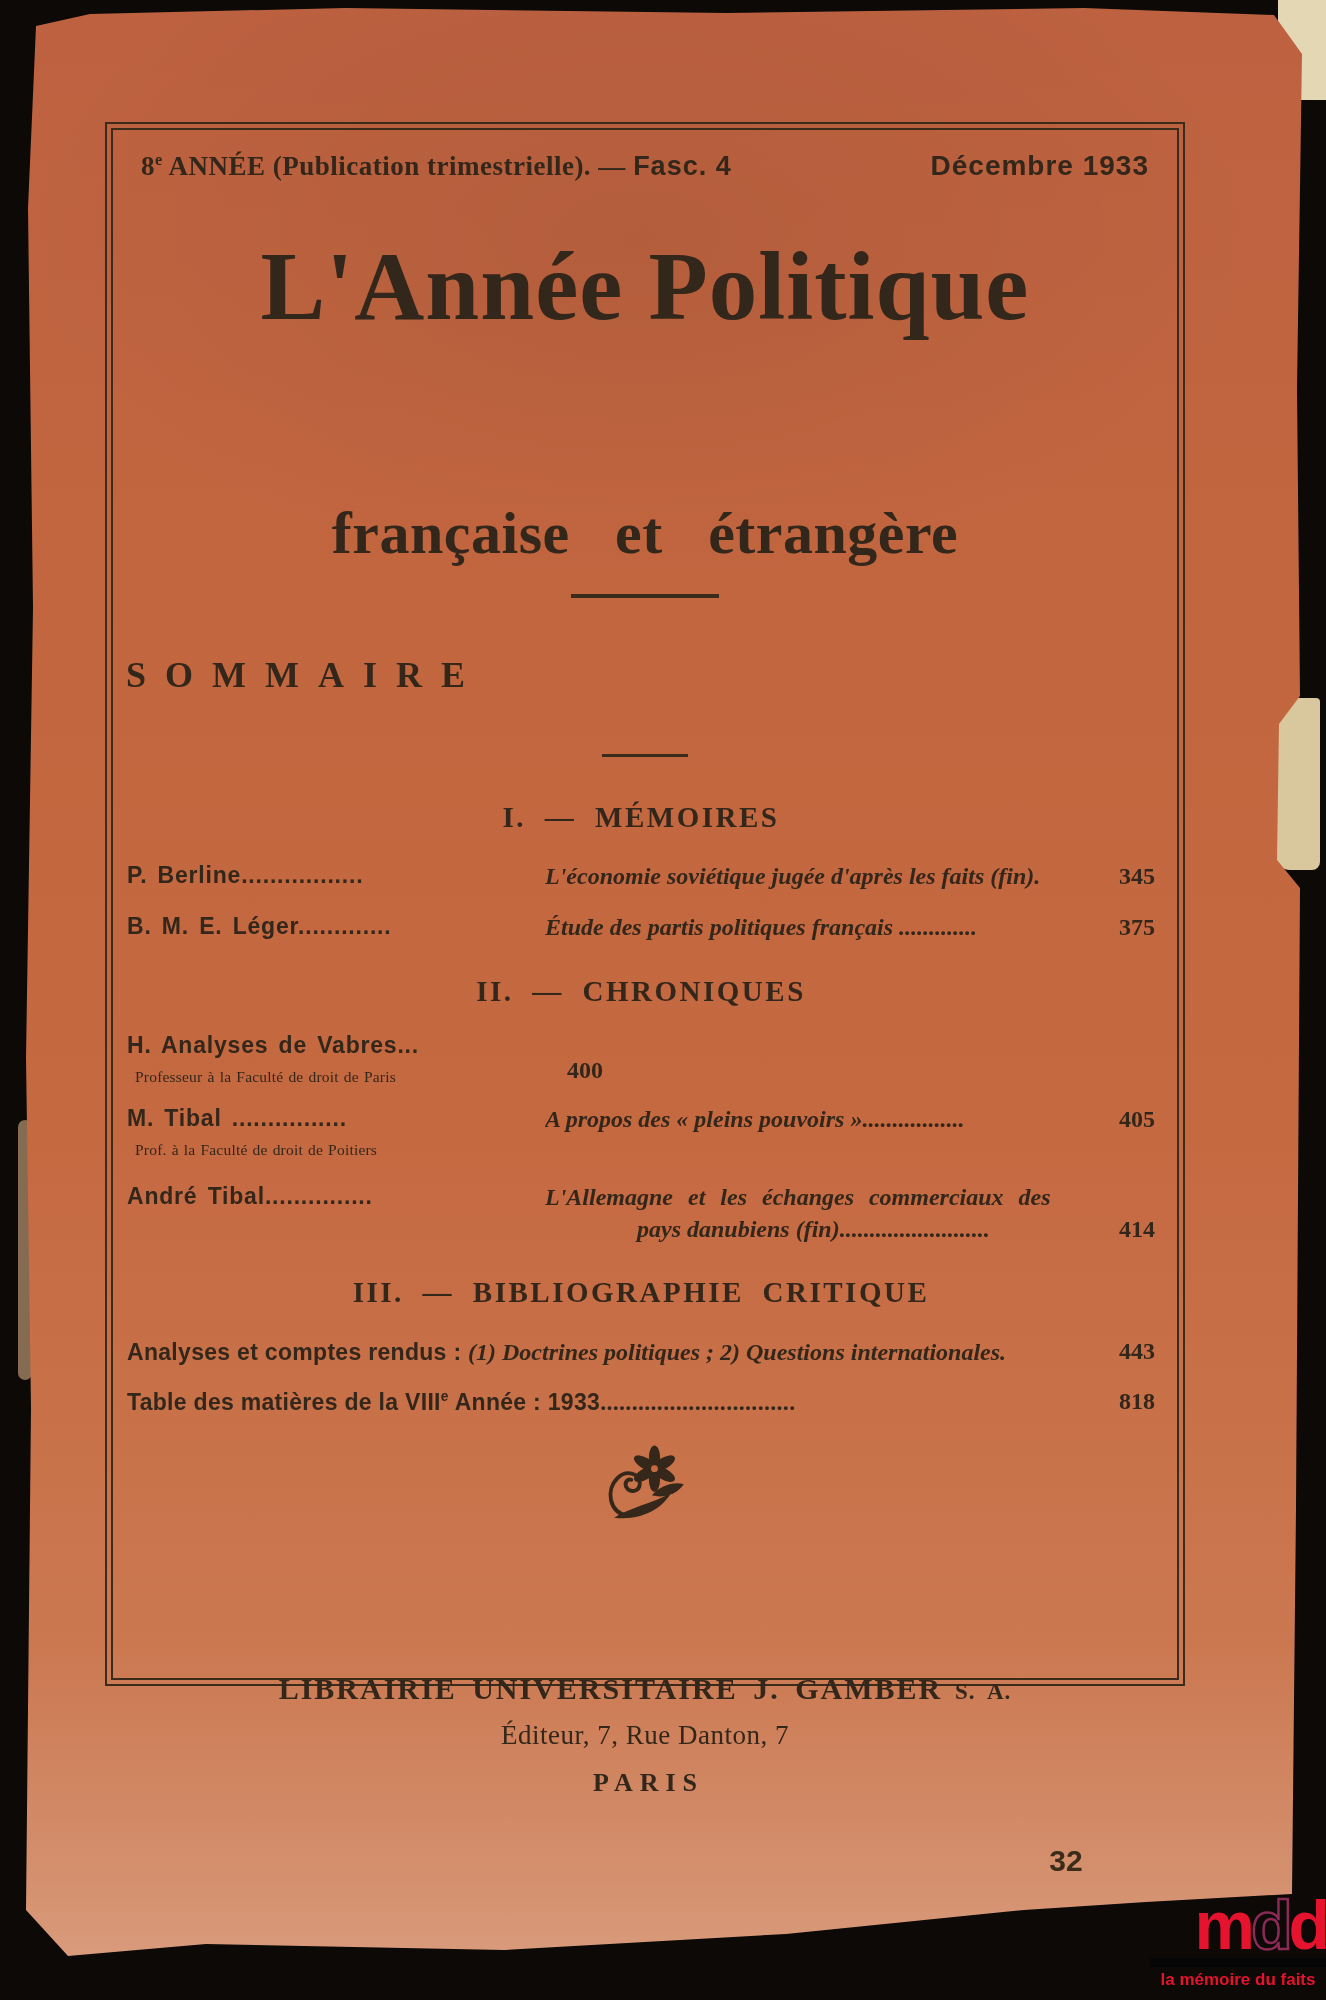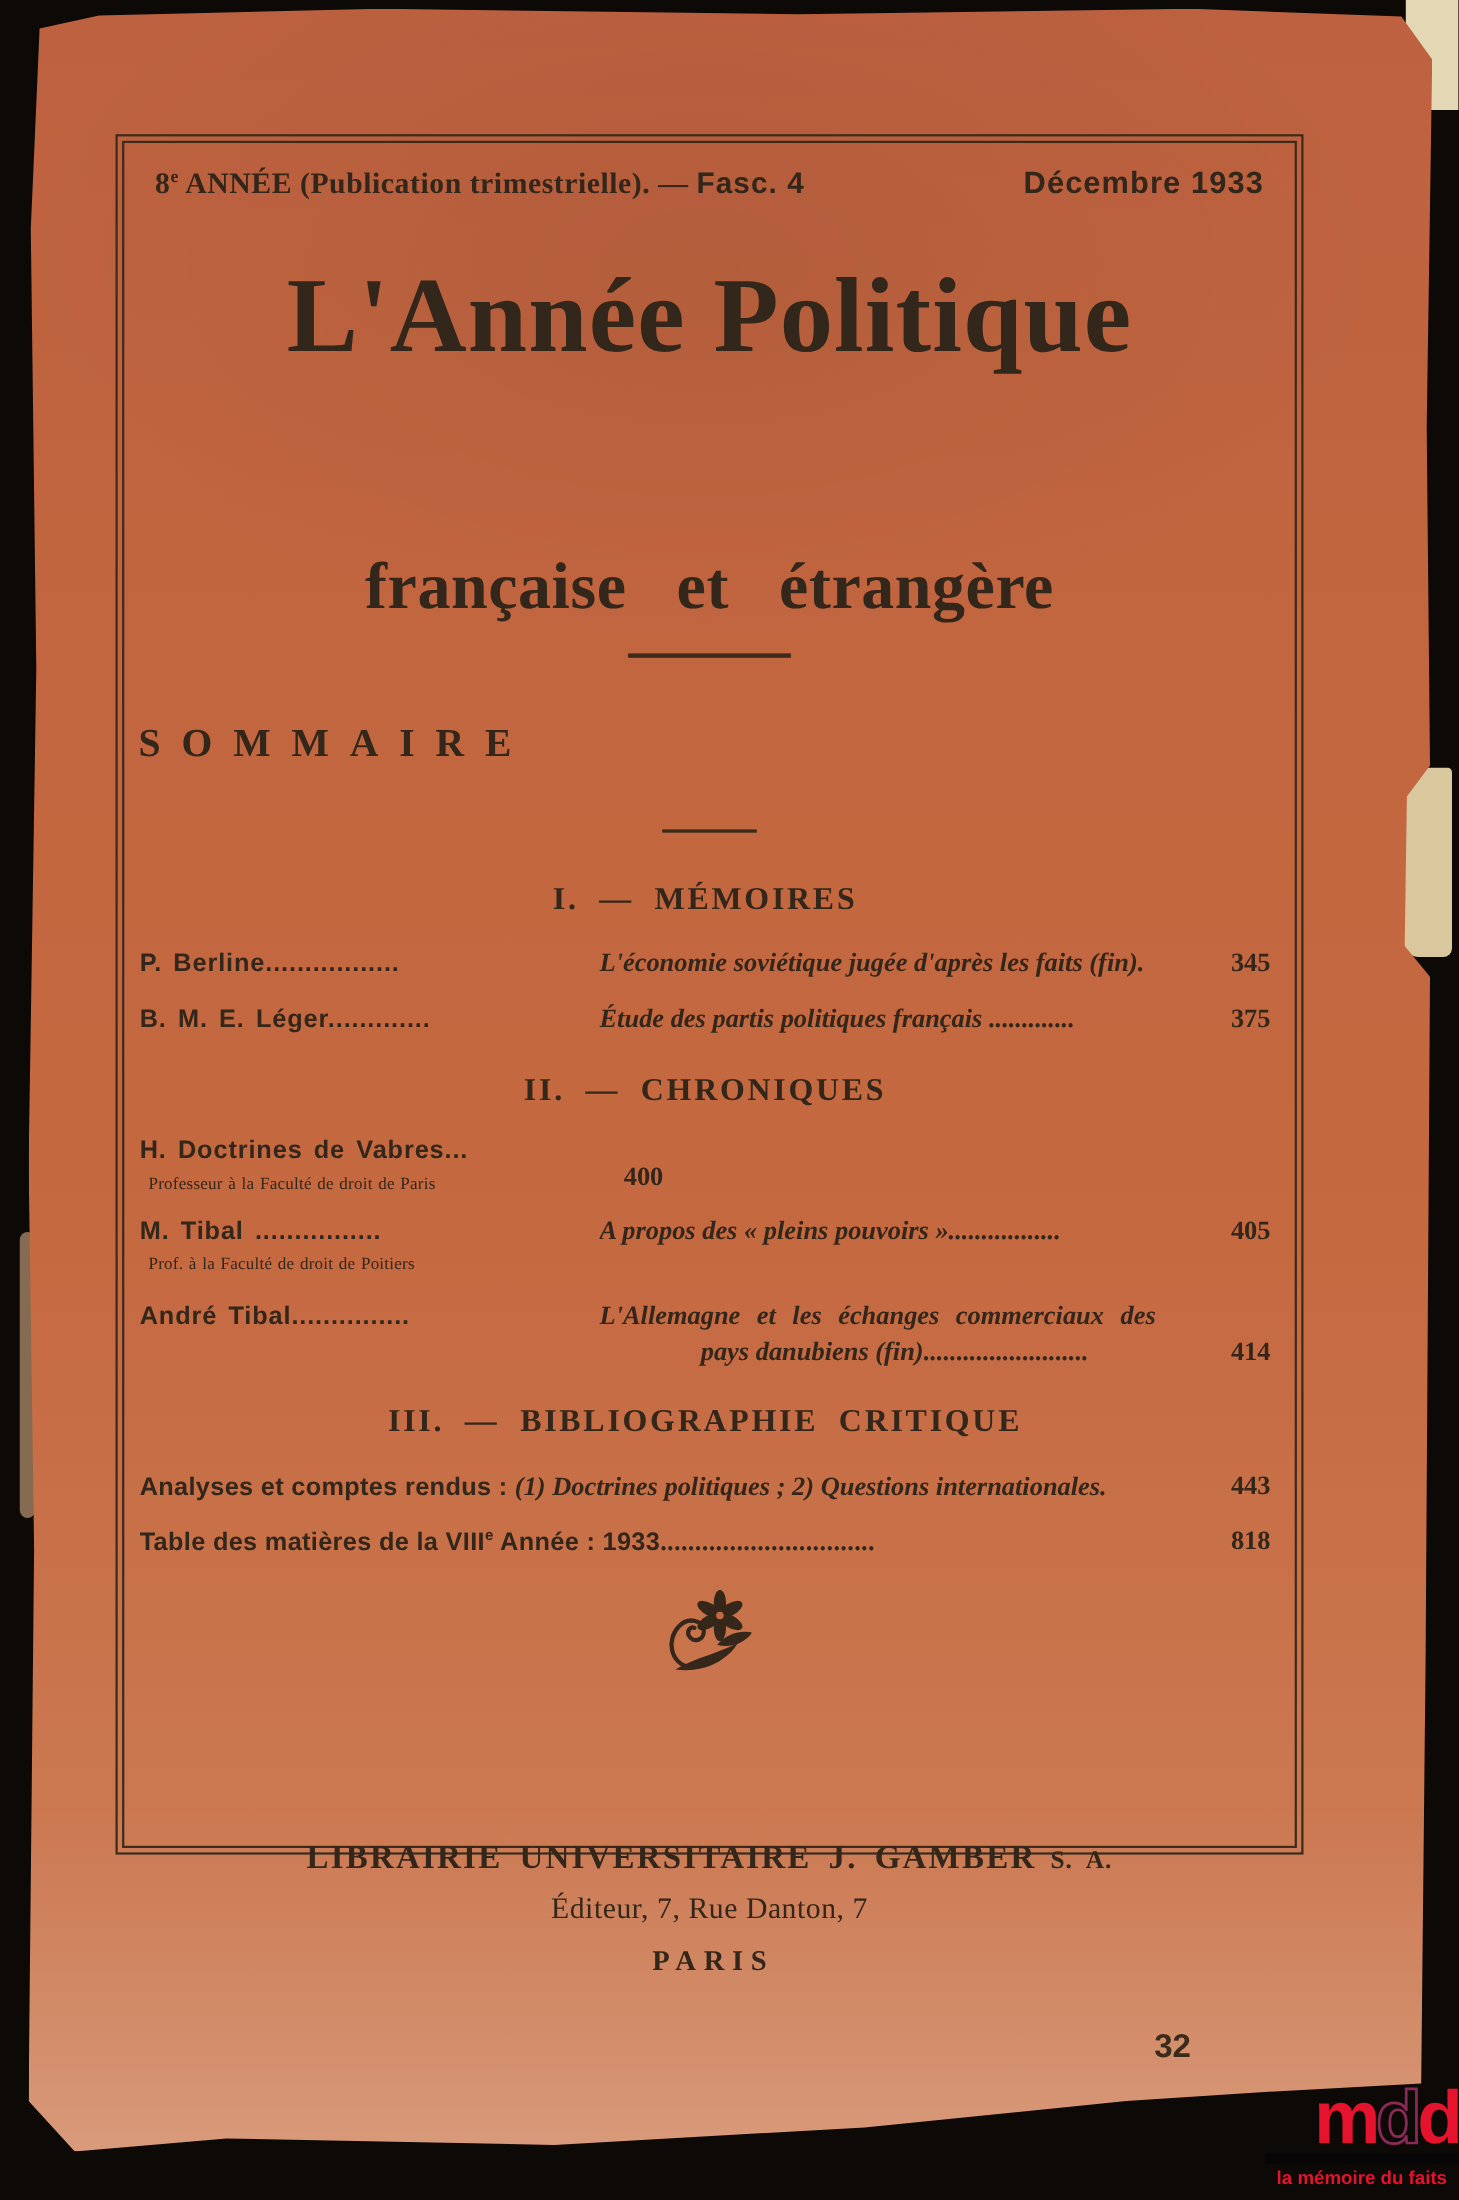--- a/index.html
+++ b/index.html
@@ -135,21 +135,21 @@
         <div class="toc-row m20">
           <div class="author">B. M. E. Léger.............</div>
           <div class="entry">Étude des partis politiques français .............</div>
           <div class="pagecol">375</div>
         </div>
 
         <div class="toc-heading m30">II. — CHRONIQUES</div>
 
         <div class="toc-row m22">
           <div class="author">
-            <span>H. Doctrines de Vabres...</span>
+            <span>H. Analyses de Vabres...</span>
             <div class="sub">Professeur à la Faculté de droit de Paris</div>
           </div>
           <div class="pagecol bottom">400</div>
         </div>
 
         <div class="toc-row m18">
           <div class="author">
             <span>M. Tibal ................</span>
             <div class="sub">Prof. à la Faculté de droit de Poitiers</div>
           </div>

